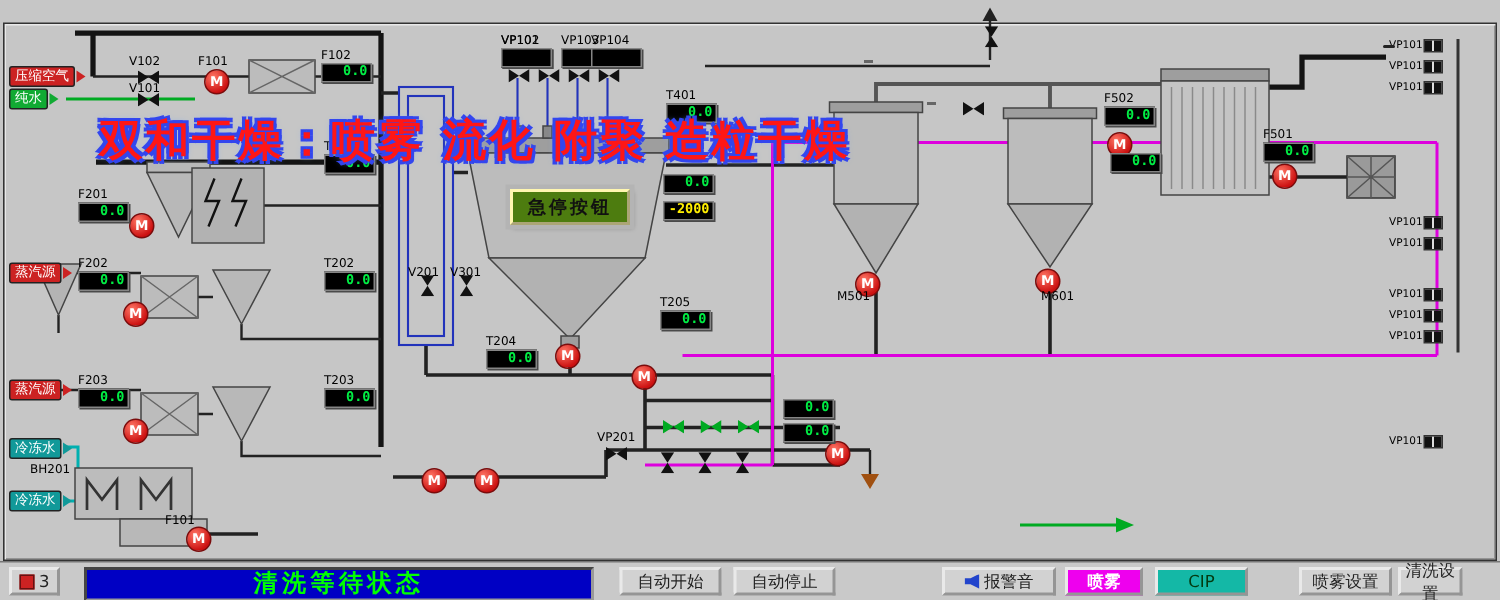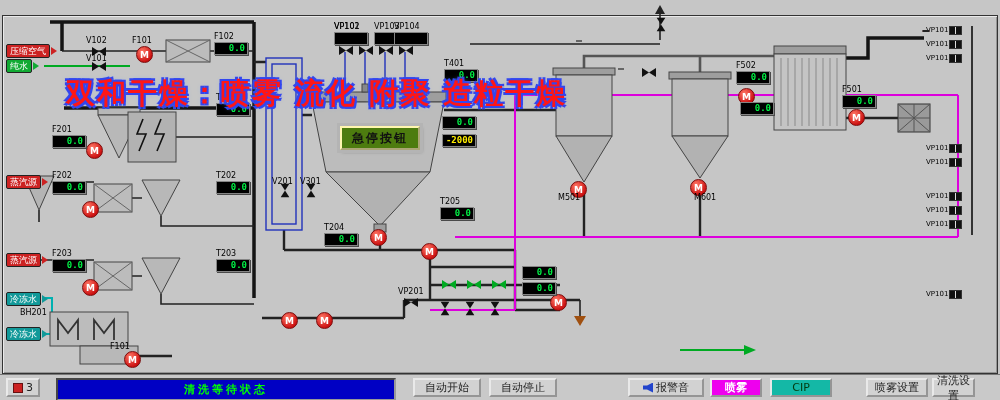--- a/index.html
+++ b/index.html
@@ -51,21 +51,21 @@
          background:#4d7c0f;border:2px outset #fff6b0;box-shadow:0 0 0 3px #b4b4b4,2px 2px 3px rgba(0,0,0,.35);
          color:#111;font-weight:bold;font-size:12px;letter-spacing:2px;font-family:inherit;}
   
   .toolbar{position:absolute;left:0;top:374px;width:1000px;height:26px;background:#c9c9c9;border-top:1px solid #777;z-index:8;}
   .tb-btn{position:absolute;top:3px;height:19px;border:2px outset #e9e9e9;background:#d2d2d2;color:#222;
           font-size:11px;font-family:inherit;display:flex;align-items:center;justify-content:center;gap:3px;padding:0;cursor:pointer;}
   .tb-btn.spray{background:#ee00ee;color:#fff;font-weight:bold;}
   .tb-btn.cip{background:#14b8a6;color:#033a10;font-weight:normal;}
   .status{position:absolute;top:3px;left:56px;width:336px;height:19px;background:#0000c4;border:2px inset #999;
           display:flex;align-items:center;justify-content:center;}
-  .status span{color:#00ff00;font-size:11px;font-weight:bold;letter-spacing:3px;}
+  .status span{color:#00ff00;font-size:16px;font-weight:bold;letter-spacing:3px;}
   .mini-ico{display:inline-block;width:8px;height:8px;background:#cc2222;border:1px solid #611;}
   .alarm-ico{display:inline-block;width:10px;height:10px;background:#2244cc;
              clip-path:polygon(0 30%,40% 30%,100% 0,100% 100%,40% 70%,0 70%);}
 </style>
 </head>
 <body>
 
 <div class="stage">
 
 

